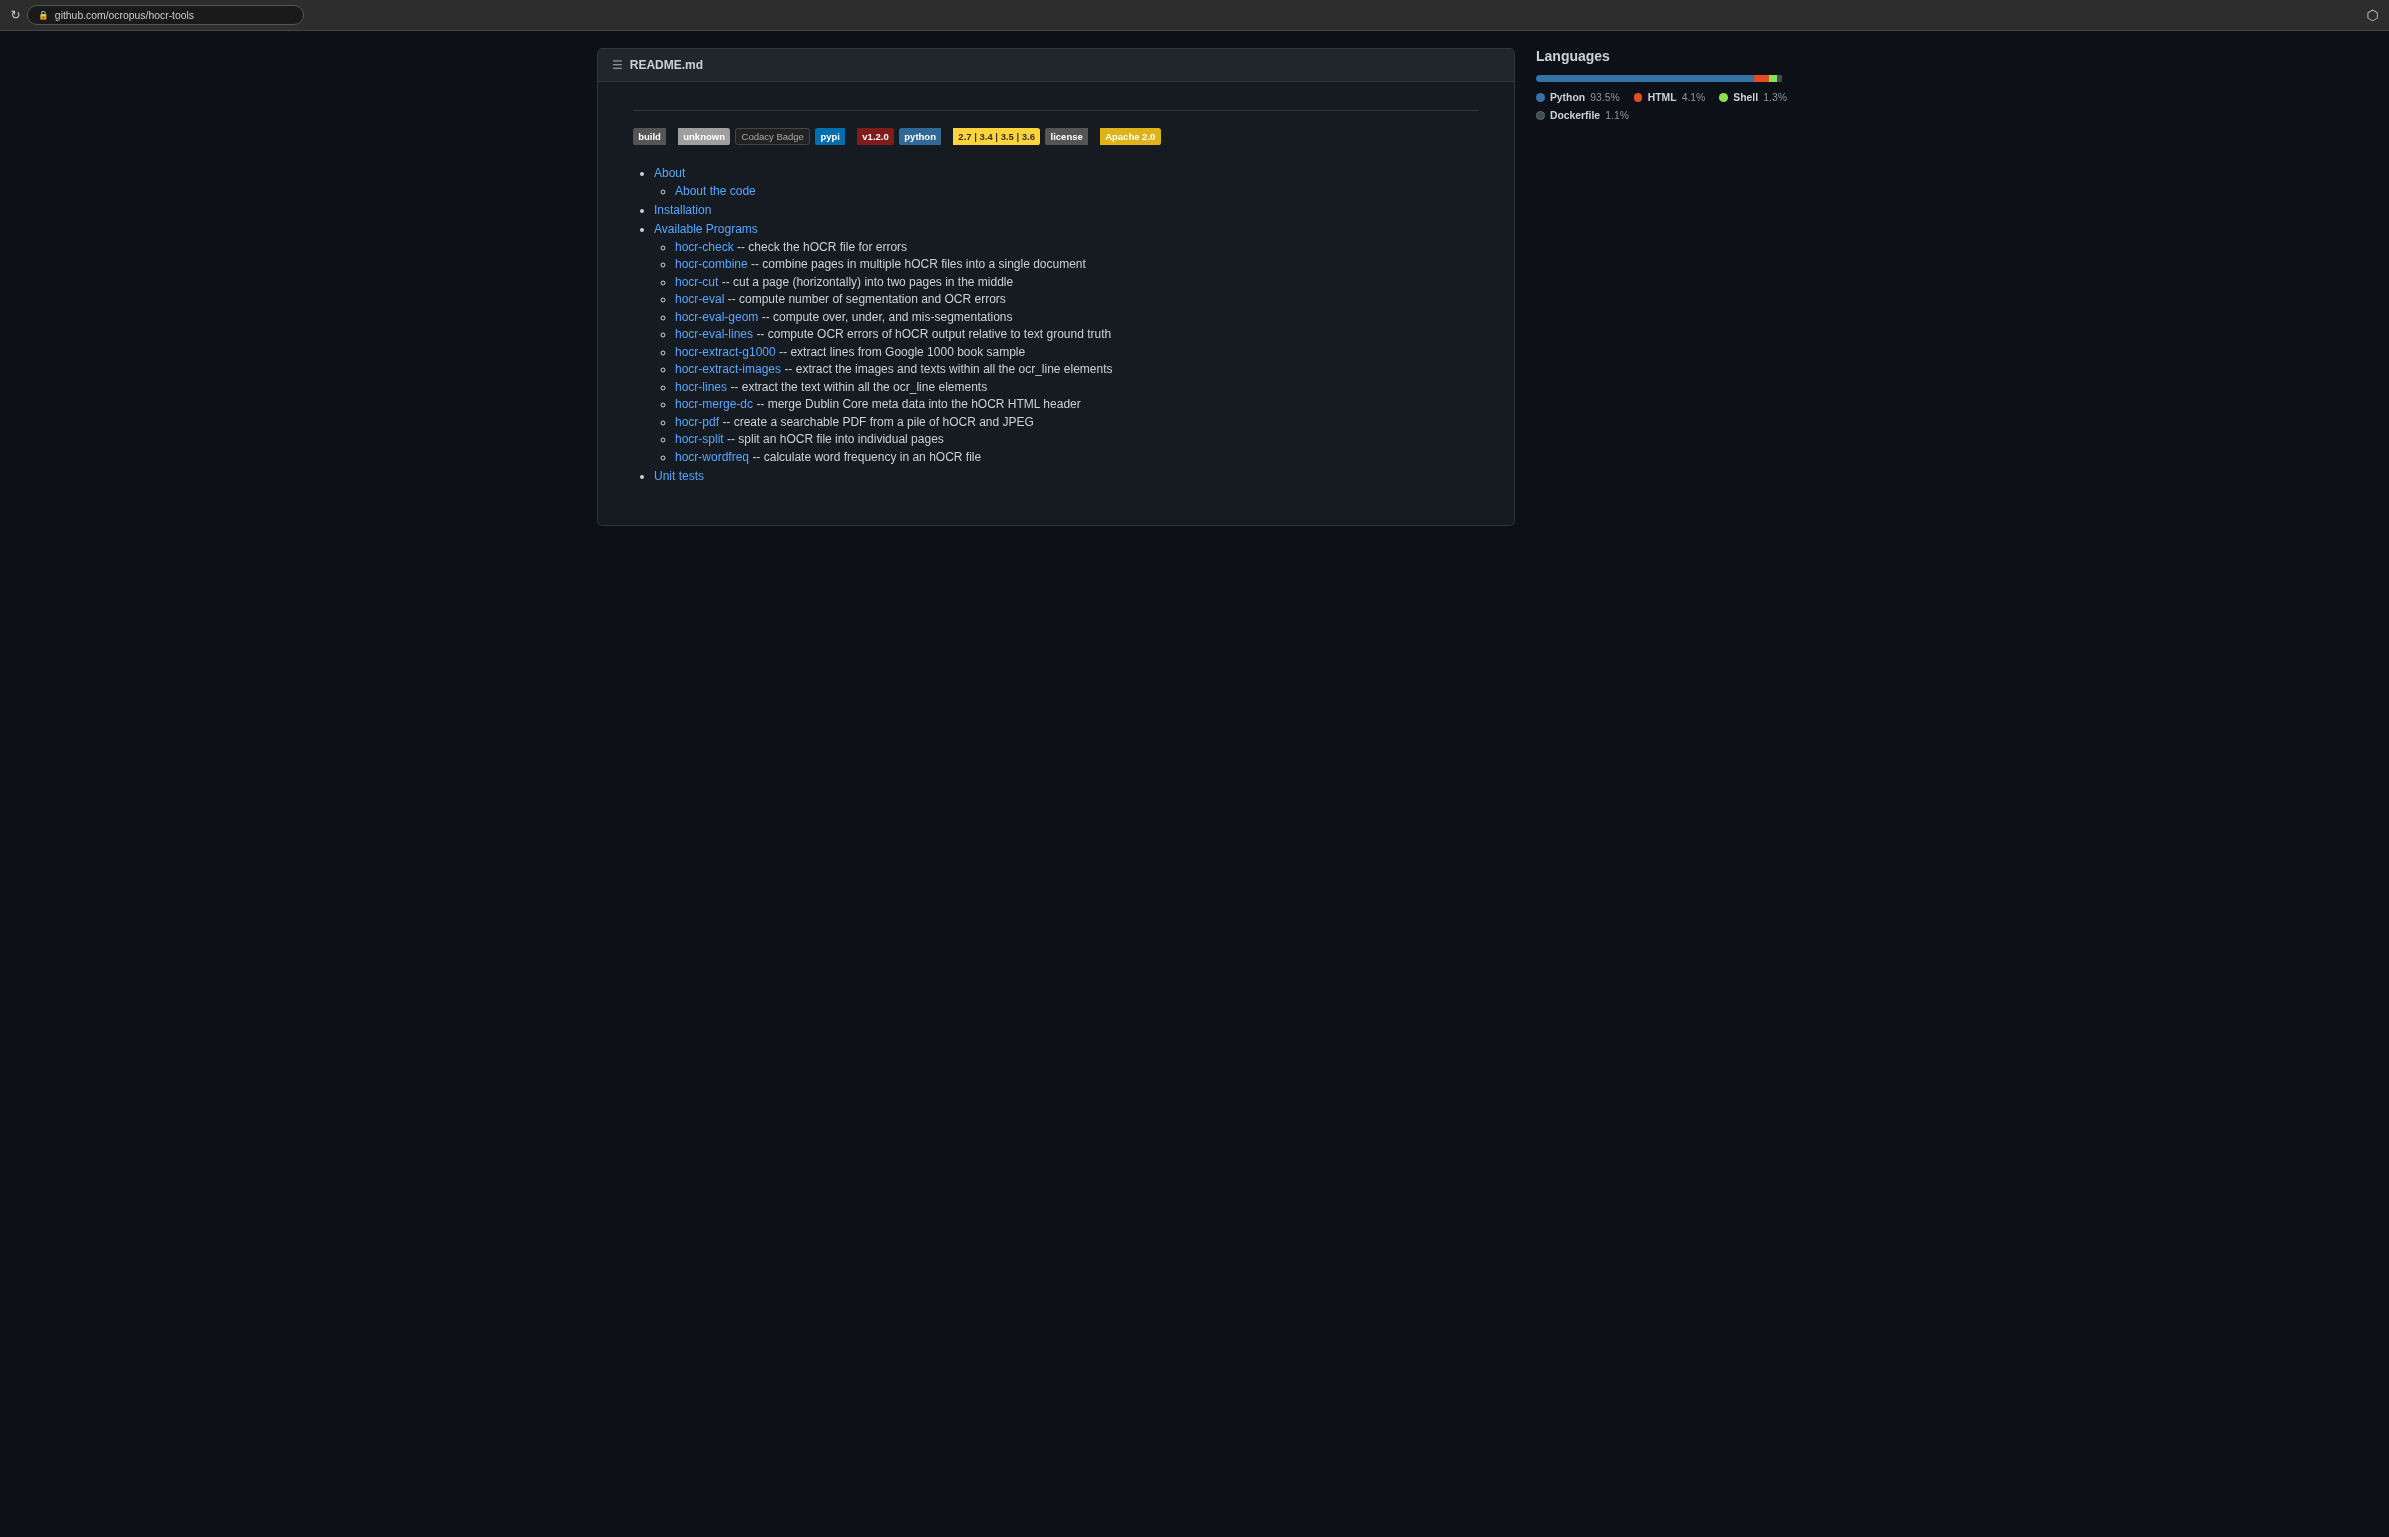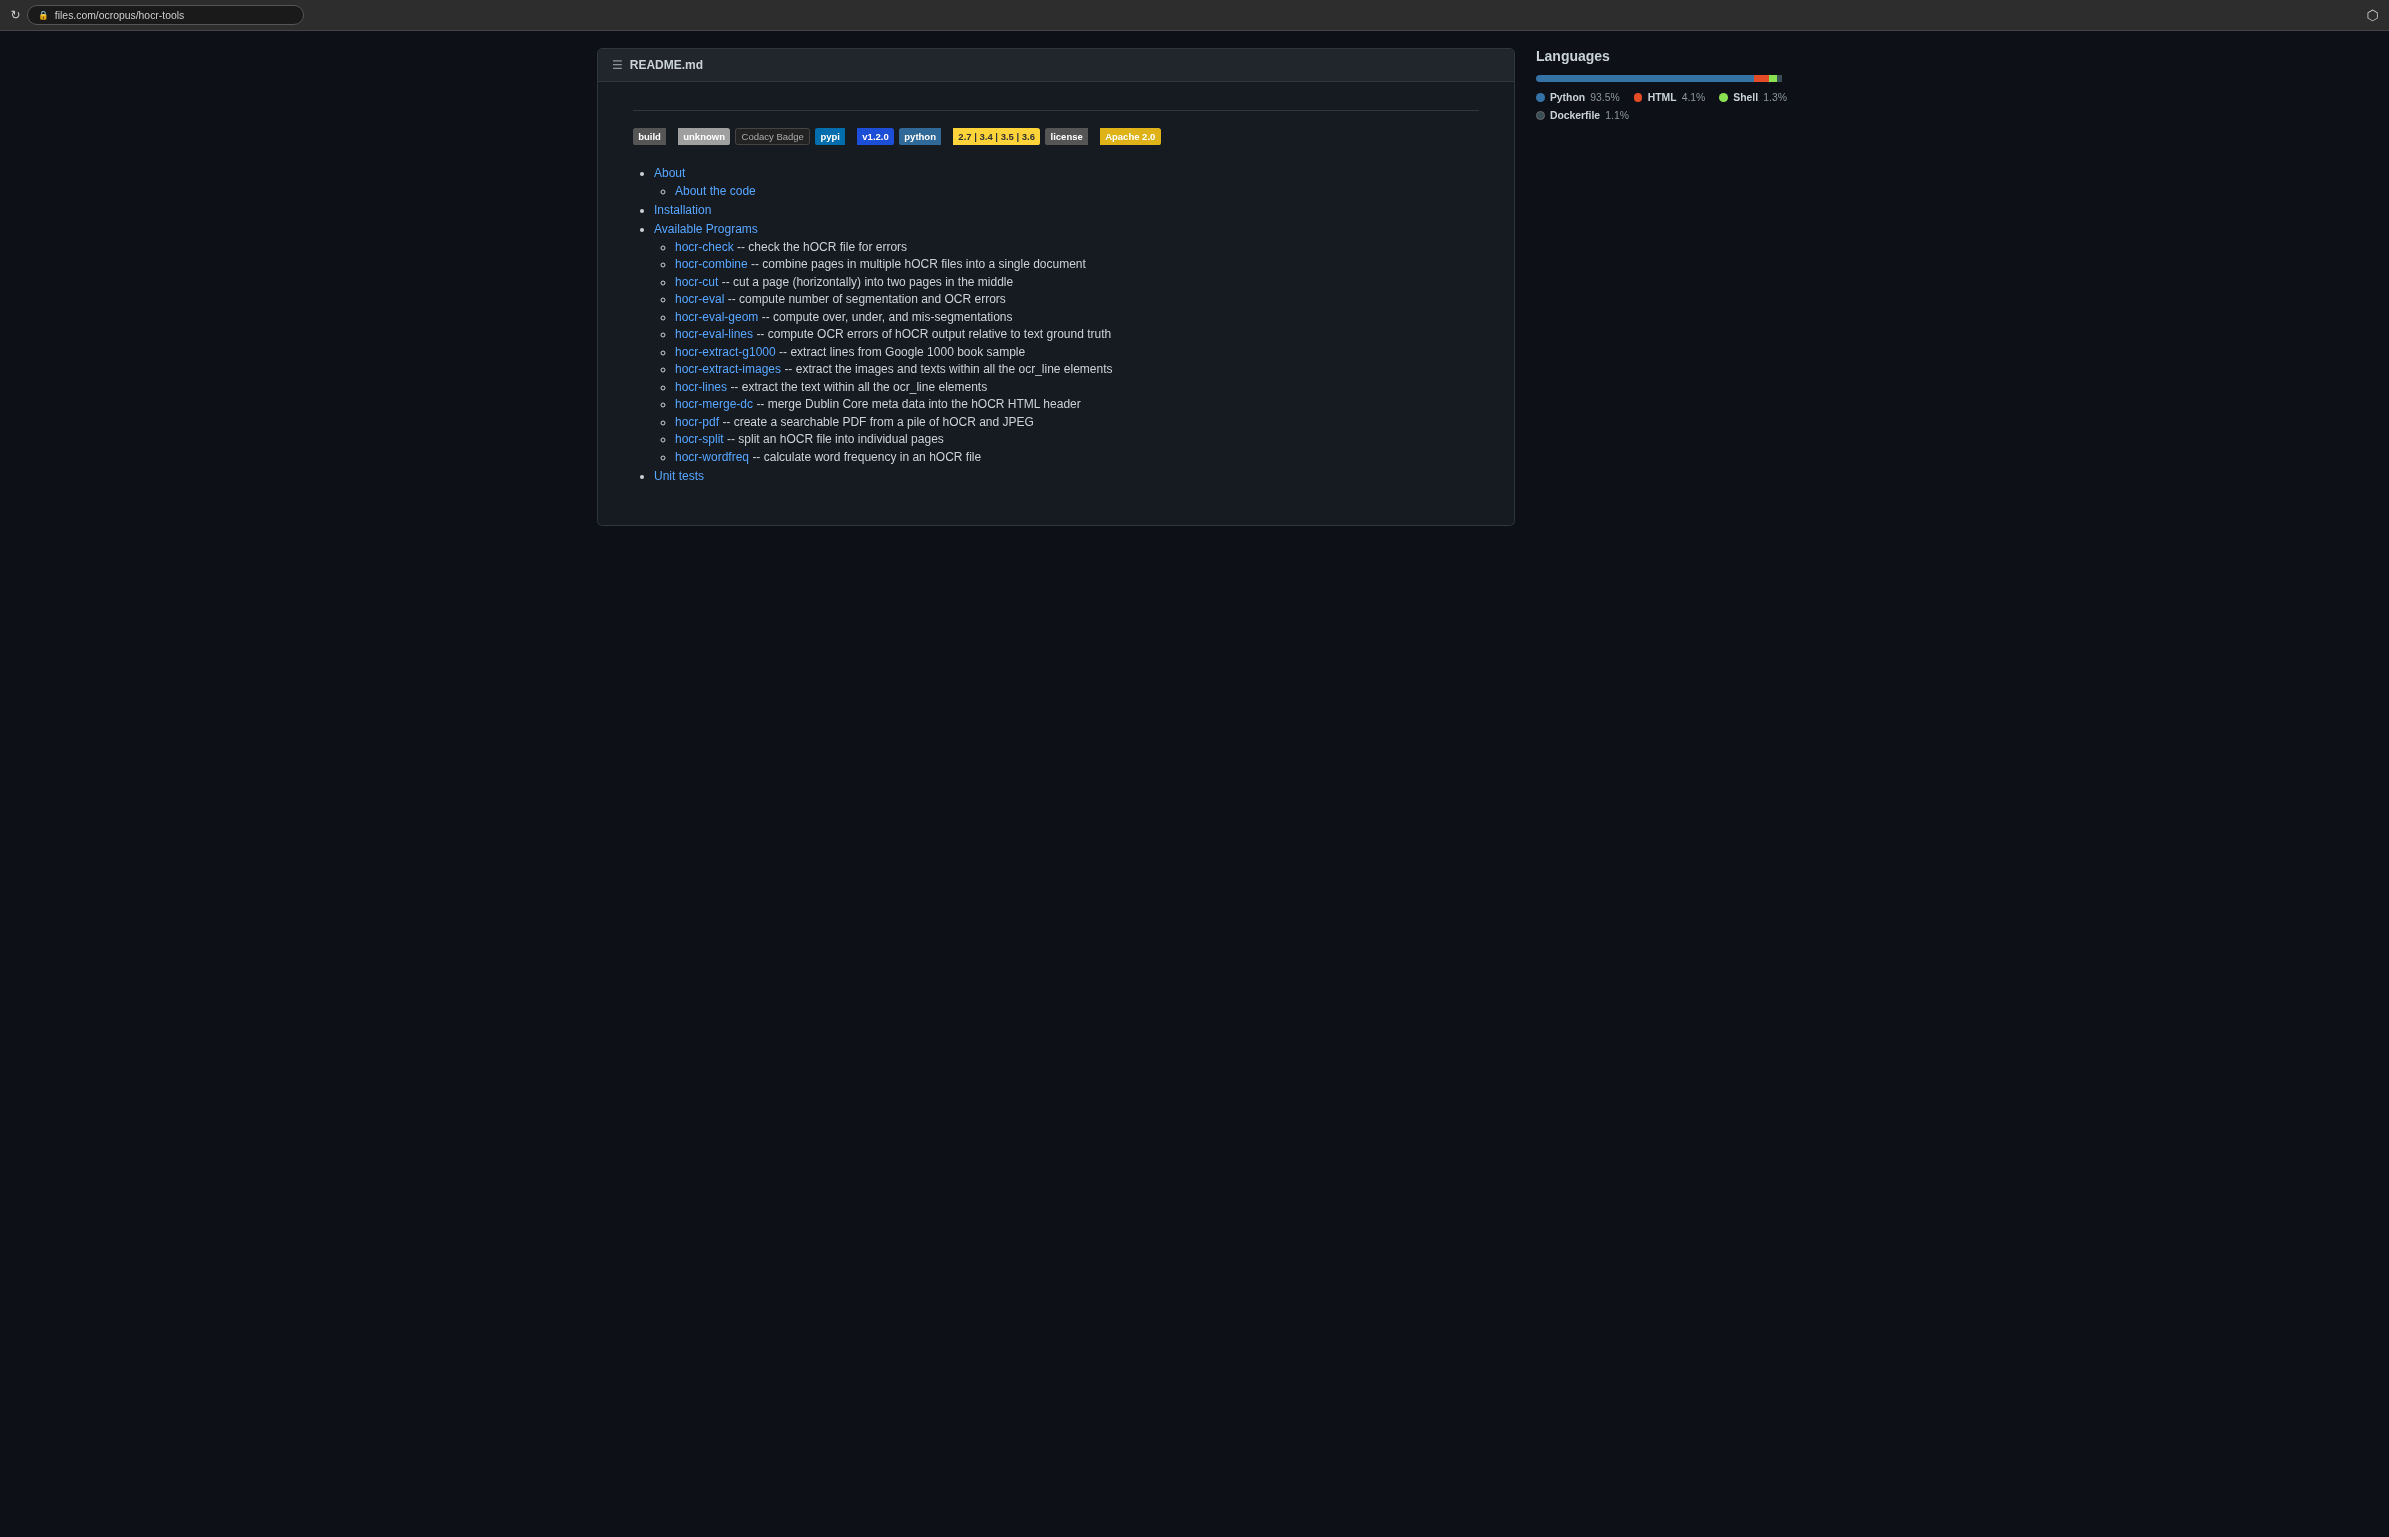--- a/index.html
+++ b/index.html
@@ -145,21 +145,21 @@
     }
     .badge-pypi {
       background: #006dad;
       color: #fff;
       padding: 0 5.2px;
       height: 100%;
       display: flex;
       align-items: center;
     }
     .badge-pypi-ver {
-      background: #1d4ed8;
+      background: #7f1d1d;
       color: #fff;
       padding: 0 5.2px;
       height: 100%;
       display: flex;
       align-items: center;
     }
     .badge-python-label {
       background: #306998;
       color: #fff;
       padding: 0 5.2px;
@@ -257,21 +257,21 @@
       color: #8b949e;
     }
   </style>
 </head>
 <body>
 
 <div class="browser-bar">
   <span class="reload-icon">↻</span>
   <div class="url-bar">
     <span class="lock-icon">🔒</span>
-    <span>files.com/ocropus/hocr-tools</span>
+    <span>github.com/ocropus/hocr-tools</span>
   </div>
   <span class="ext-icon">⬡</span>
 </div>
 
 <div class="page-layout">
   <div class="main-content">
     <div class="readme-container">
       <div class="readme-header">
         <span class="list-icon">☰</span>
         <span class="filename">README.md</span>

